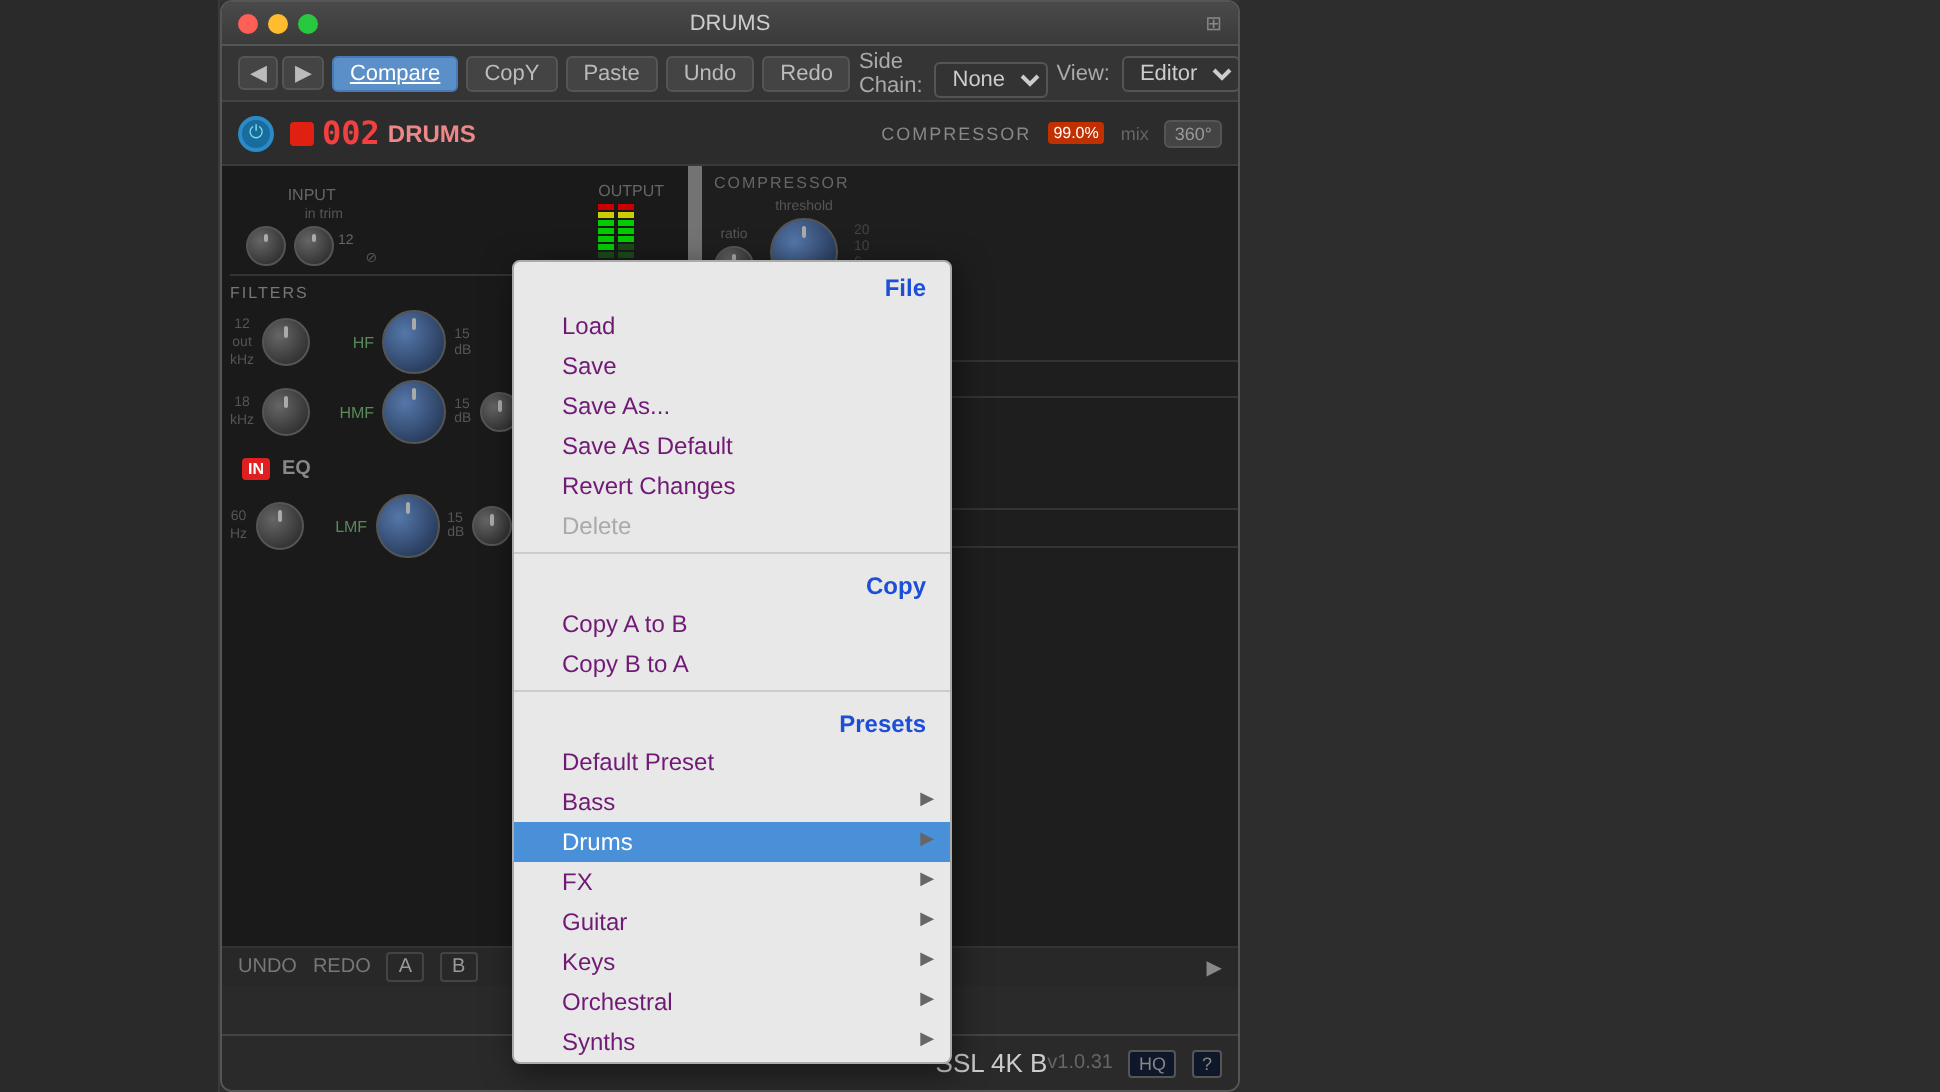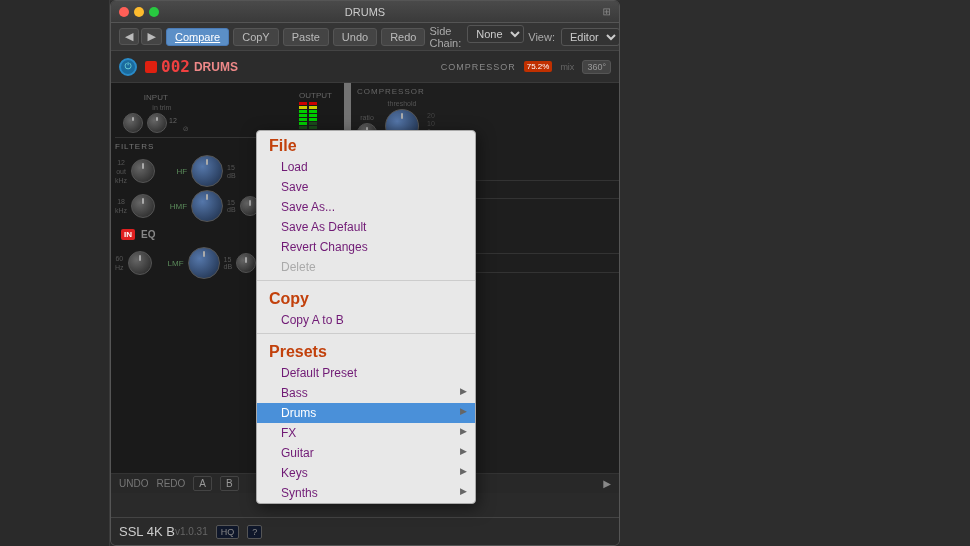--- a/index.html
+++ b/index.html
@@ -108,21 +108,21 @@
     }
     .toolbar-btn.active {
       background: #5b8fc7;
       border-color: #4a7ab5;
       color: #fff;
       text-decoration: underline;
     }
     .sidechain-area {
       margin-left: auto;
       display: flex;
-      align-items: flex-start;
+      align-items: flex-end;
       gap: 6px;
       color: #aaa;
       font-size: 11px;
     }
     .view-area {
       display: flex;
       align-items: center;
       gap: 6px;
       color: #aaa;
       font-size: 11px;
@@ -225,24 +225,25 @@
       width: 220px;
       background: #e8e8e8;
       border: 1px solid #aaa;
       border-radius: 4px;
       box-shadow: 2px 4px 16px rgba(0,0,0,0.5);
       z-index: 100;
       overflow: visible;
     }
 
     .menu-section-header {
-      font-size: 16px;
-      color: #c2410c;
+      font-size: 12px;
+      color: #1d4ed8;
       font-weight: 600;
       padding: 6px 12px 2px;
+      text-align: right;
     }
 
     .menu-item {
       font-size: 12px;
       color: #701a75;
       padding: 3px 24px;
       cursor: pointer;
       position: relative;
       white-space: nowrap;
     }
@@ -266,21 +267,21 @@
     .bottom-bar {
       position: absolute;
       bottom: 0;
       left: 0;
       right: 0;
       height: 28px;
       background: #2a2a2a;
       border-top: 1px solid #444;
       display: flex;
       align-items: center;
-      justify-content: flex-start;
+      justify-content: flex-end;
       padding: 0 8px;
     }
     .bottom-left {
       display: flex;
       gap: 8px;
     }
     .bottom-center {
       font-size: 13px;
       color: #ccc;
       font-weight: 500;
@@ -517,21 +518,21 @@
 
   <div class="channel-header">
     <div class="power-btn">⏻</div>
     <div style="display:flex;align-items:center;gap:4px;">
       <div style="background:#e02010;width:12px;height:12px;border-radius:2px;"></div>
       <span class="track-number">002</span>
       <span class="track-name-header">DRUMS</span>
     </div>
     <div style="margin-left:auto;display:flex;align-items:center;gap:8px;">
       <span style="font-size:9px;color:#888;letter-spacing:1px;">COMPRESSOR</span>
-      <span class="pct-badge">75.2%</span>
+      <span class="pct-badge">99.0%</span>
       <span style="font-size:9px;color:#666;">mix</span>
       <span class="header-360">360°</span>
     </div>
   </div>
 
   <div class="plugin-main">
     <div class="ssl-channel">
 
       <div class="ssl-left">
 
@@ -727,24 +728,26 @@
   <div class="menu-item">Load</div>
   <div class="menu-item">Save</div>
   <div class="menu-item">Save As...</div>
   <div class="menu-item">Save As Default</div>
   <div class="menu-item">Revert Changes</div>
   <div class="menu-item disabled">Delete</div>
   <div class="menu-separator"></div>
 
   <div class="menu-section-header">Copy</div>
   <div class="menu-item">Copy A to B</div>
+  <div class="menu-item">Copy B to A</div>
   <div class="menu-separator"></div>
 
   <div class="menu-section-header">Presets</div>
   <div class="menu-item">Default Preset</div>
   <div class="menu-item has-submenu">Bass</div>
   <div class="menu-item has-submenu" style="background:#4a90d9;color:#fff;position:relative;">Drums</div>
   <div class="menu-item has-submenu">FX</div>
   <div class="menu-item has-submenu">Guitar</div>
   <div class="menu-item has-submenu">Keys</div>
+  <div class="menu-item has-submenu">Orchestral</div>
   <div class="menu-item has-submenu">Synths</div>
 
 </div>
 
 </body></html>

